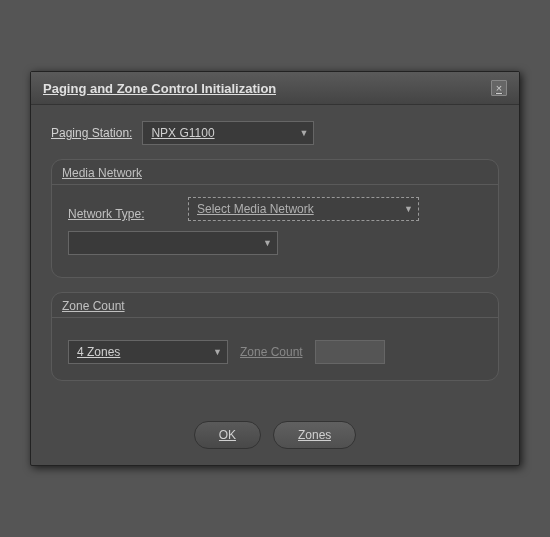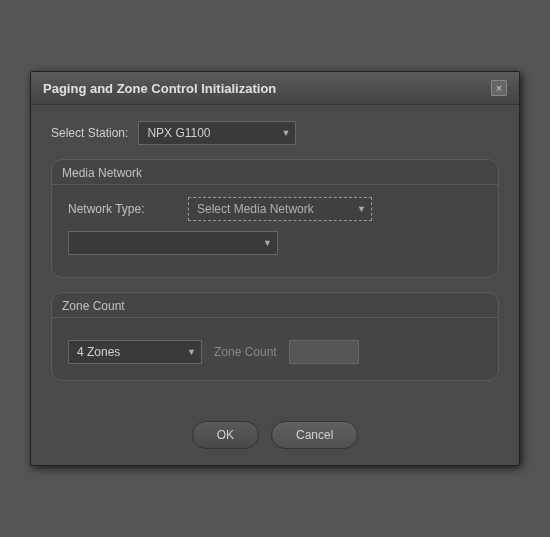--- a/index.html
+++ b/index.html
@@ -1,19 +1,20 @@
 <!DOCTYPE html>
 <html><head>
   <meta charset="utf-8">
   <style>
     * {
       box-sizing: border-box;
       margin: 0;
       padding: 0;
       font-family: Arial, sans-serif;
+      text-decoration: underline;
     }
 
     body {
       background: #555;
       display: flex;
       align-items: center;
       justify-content: center;
       width: 550px;
       height: 537px;
       overflow: hidden;
@@ -86,21 +87,21 @@
       padding: 6px 10px 4px 10px;
       border-bottom: 1px solid #5a5a5a;
     }
 
     .section-content {
       padding: 12px 16px;
     }
 
     .form-row {
       display: flex;
-      align-items: center;
+      align-items: flex-end;
       margin-bottom: 10px;
     }
 
     .form-label {
       color: #c0c0c0;
       font-size: 12px;
       width: 120px;
       flex-shrink: 0;
     }
 
@@ -170,21 +171,21 @@
       background: #404040;
       border: 1px dashed #999;
       color: #b0b0b0;
       font-size: 12px;
       padding: 4px 28px 4px 8px;
       appearance: none;
       -webkit-appearance: none;
       cursor: pointer;
       border-radius: 0;
       outline: none;
-      width: 184px;
+      width: 231px;
     }
 
     .select-dashed-wrapper::after {
       content: '▼';
       position: absolute;
       right: 6px;
       top: 50%;
       transform: translateY(-50%);
       color: #aaa;
       font-size: 9px;
@@ -230,21 +231,21 @@
       background: #3a3a3a;
       border: 1px solid #666;
       color: #d0d0d0;
       font-size: 12px;
       padding: 4px 28px 4px 8px;
       appearance: none;
       -webkit-appearance: none;
       cursor: pointer;
       border-radius: 0;
       outline: none;
-      width: 134px;
+      width: 160px;
     }
 
     .zones-select-wrapper::after {
       content: '▼';
       position: absolute;
       right: 6px;
       top: 50%;
       transform: translateY(-50%);
       color: #aaa;
       font-size: 9px;
@@ -260,21 +261,21 @@
       background: #3a3a3a;
       border: 1px solid #666;
       color: #d0d0d0;
       font-size: 12px;
       padding: 4px 28px 4px 8px;
       appearance: none;
       -webkit-appearance: none;
       cursor: pointer;
       border-radius: 0;
       outline: none;
-      width: 158px;
+      width: 172px;
     }
 
     .paging-select-wrapper::after {
       content: '▼';
       position: absolute;
       right: 6px;
       top: 50%;
       transform: translateY(-50%);
       color: #aaa;
       font-size: 9px;
@@ -286,21 +287,21 @@
 
 <div class="dialog">
   <div class="title-bar">
     <span class="title-text">Paging and Zone Control Initialization</span>
     <div class="close-btn">×</div>
   </div>
 
   <div class="dialog-body">
 
     <div class="paging-station-row">
-      <span class="label">Select Station:</span>
+      <span class="label">Paging Station:</span>
       <div class="paging-select-wrapper">
         <select>
           <option>NPX G1100</option>
         </select>
       </div>
     </div>
 
     <div class="section-box">
       <div class="section-title">Media Network</div>
       <div class="section-content">
@@ -338,15 +339,15 @@
           <span class="zone-count-label">Zone Count</span>
           <input type="text" class="zone-count-input" value="" style="">
         </div>
       </div>
     </div>
 
   </div>
 
   <div class="dialog-footer">
     <button class="btn btn-ok">OK</button>
-    <button class="btn btn-cancel">Cancel</button>
+    <button class="btn btn-cancel">Zones</button>
   </div>
 </div>
 
 </body></html>

